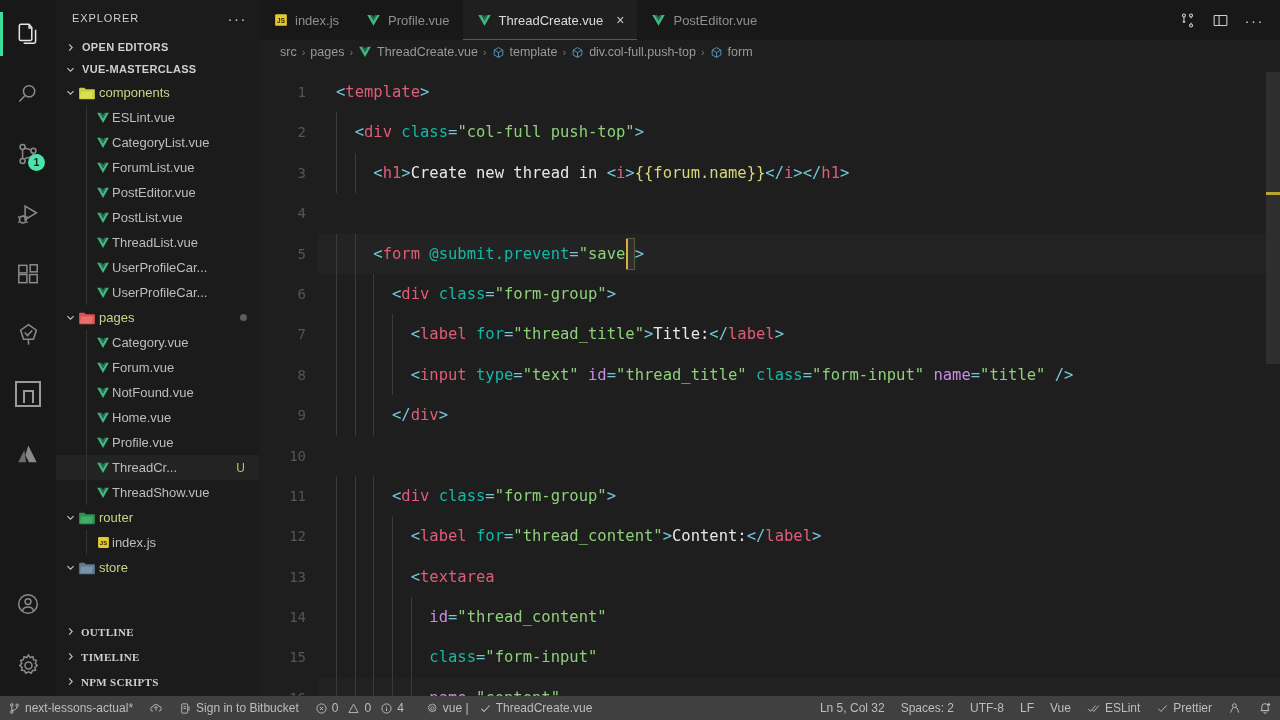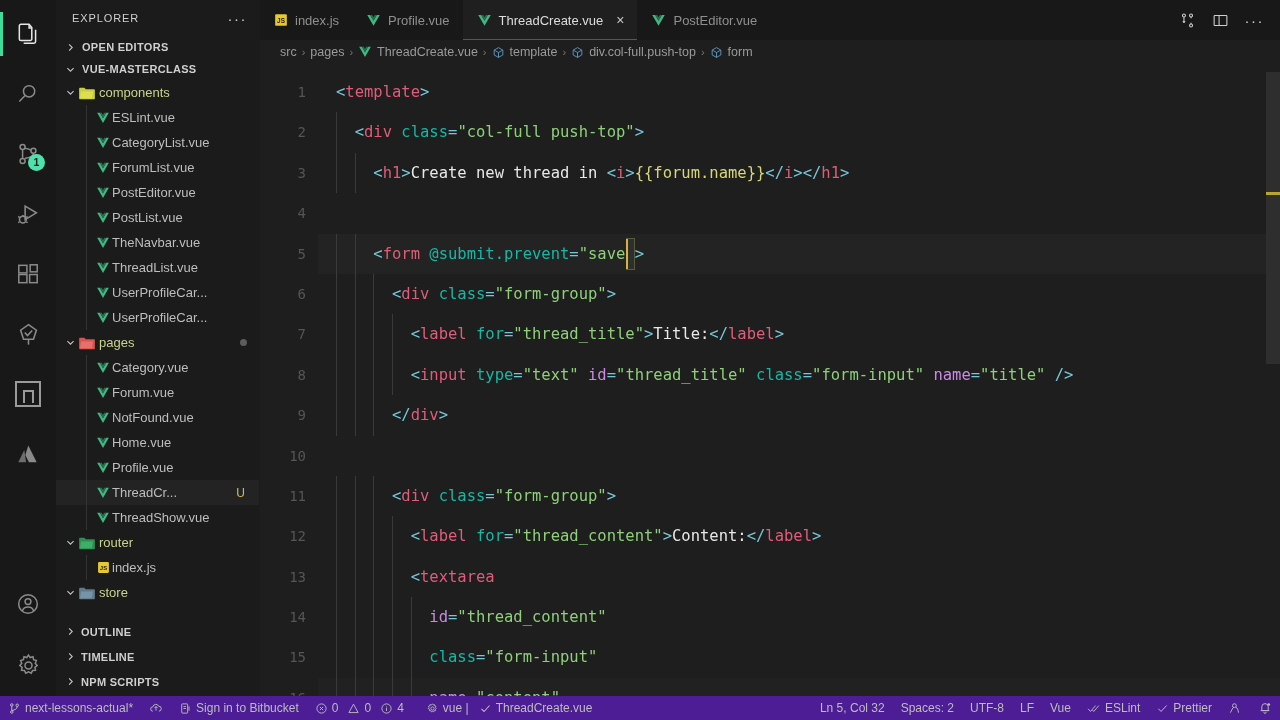--- a/index.html
+++ b/index.html
@@ -64,21 +64,21 @@
     color: #bdbdbd; position: relative;
   }
   .row.selected { background: #232323; }
   .chev { width: 16px; display: inline-flex; justify-content: center; align-items: center; color: #c5c5c5; flex-shrink: 0; }
   .fname { overflow: hidden; text-overflow: ellipsis; }
   .folder-name { color: #c8d48a; }
   .vicon { width: 18px; flex-shrink: 0; display: inline-flex; justify-content: center; }
   .badge-u { margin-left: auto; margin-right: 14px; color: #cdbf5c; font-size: 12px; }
   .dot-mod { margin-left: auto; margin-right: 12px; width: 7px; height: 7px; border-radius: 50%; background: #5d5d5d; }
   .folder-ico { width: 18px; height: 14px; flex-shrink: 0; margin-right: 3px; }
-  .sb-bottom { padding-bottom: 2px; }
+  .sb-bottom { padding-bottom: 2px; font-family: Liberation Serif, serif; }
   .sb-foot-row {
     height: 25px; display: flex; align-items: center; gap: 3px; padding-left: 6px;
     color: #cfcfcf; font-size: 11px; font-weight: bold; letter-spacing: 0.3px;
   }
   .indent-guide { position: absolute; top: 0; bottom: 0; width: 1px; background: #333; }
 
   
   .editor-area { flex: 1; display: flex; flex-direction: column; min-width: 0; background: #1e1e1e; }
   .tabbar { height: 40px; background: #181818; display: flex; align-items: stretch; position: relative; }
   .tab {
@@ -131,21 +131,21 @@
   .brkmatch { position: absolute; top: 4px; bottom: 4px; border: 1px solid #5a5a3a; background: #2e2e2e; }
 
   .minimap-scroll {
     position: absolute; top: 0; right: 0; width: 14px; bottom: 0;
   }
   .mm-slider { position: absolute; top: 8px; right: 0; width: 14px; height: 292px; background: #2e2e2e; }
   .mm-mark { position: absolute; top: 120px; right: 0; width: 14px; height: 3px; background: #b8a530; }
 
   
   .statusbar {
-    height: 24px; background: #4c1d95; display: flex; align-items: center;
+    height: 24px; background: #404040; display: flex; align-items: center;
     font-size: 12px; color: #bdbdbd; flex-shrink: 0;
   }
   .sb-left { display: flex; align-items: center; }
   .sb-right { margin-left: auto; display: flex; align-items: center; }
   .st {
     display: flex; align-items: center; gap: 4px; padding: 0 8px; height: 24px;
     white-space: nowrap;
   }
   svg { display: block; }
 </style>
@@ -337,32 +337,20 @@
             <span class="indent-guide" style="left:30px"></span>
             <span style="display:inline-block;width:22px"></span>
             <span style="display:inline-block;width:16px"></span>
             <span class="vicon">
               <svg width="14" height="14" viewBox="0 0 24 24">
                 <path d="M2 3h4.6L12 12.3 17.4 3H22L12 20.5z" fill="#41b883"></path>
                 <path d="M6.6 3h3.2L12 6.8 14.2 3h3.2L12 12.3z" fill="#2b6f52"></path>
               </svg>
             </span>
             <span class="fname">PostList.vue</span>
-          </div>
-          <div class="row">
-            <span class="indent-guide" style="left:30px"></span>
-            <span style="display:inline-block;width:22px"></span>
-            <span style="display:inline-block;width:16px"></span>
-            <span class="vicon">
-              <svg width="14" height="14" viewBox="0 0 24 24">
-                <path d="M2 3h4.6L12 12.3 17.4 3H22L12 20.5z" fill="#41b883"></path>
-                <path d="M6.6 3h3.2L12 6.8 14.2 3h3.2L12 12.3z" fill="#2b6f52"></path>
-              </svg>
-            </span>
-            <span class="fname">TheNavbar.vue</span>
           </div>
           <div class="row">
             <span class="indent-guide" style="left:30px"></span>
             <span style="display:inline-block;width:22px"></span>
             <span style="display:inline-block;width:16px"></span>
             <span class="vicon">
               <svg width="14" height="14" viewBox="0 0 24 24">
                 <path d="M2 3h4.6L12 12.3 17.4 3H22L12 20.5z" fill="#41b883"></path>
                 <path d="M6.6 3h3.2L12 6.8 14.2 3h3.2L12 12.3z" fill="#2b6f52"></path>
               </svg>

